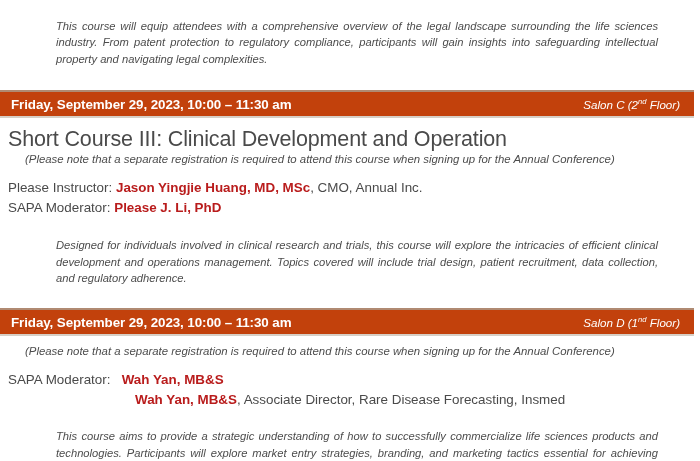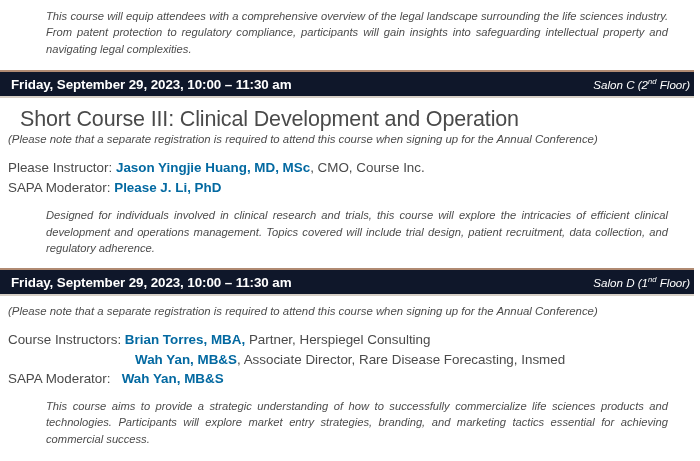--- a/index.html
+++ b/index.html
@@ -23,27 +23,27 @@
     box-sizing: border-box;
   }
 
   
   .desc {
     font-size: 11.2px;
     font-style: italic;
     line-height: 16.4px;
     text-align: justify;
     color: #4c4c4c;
-    margin: 0;
+    margin: 10px;
     padding: 0 32px 0 46px;
   }
 
   
   .session-bar {
-    background: #0f172a;
+    background: #c2410c;
     border-top: 2px solid #b08a72;
     border-bottom: 2px solid #d6cfc6;
     height: 28px;
     width: 694px;
     margin: 0 0 0 0;
     display: flex;
     align-items: center;
     box-sizing: border-box;
     position: relative;
   }
@@ -53,64 +53,64 @@
     font-size: 13.4px;
     padding-left: 11px;
     letter-spacing: -0.1px;
     white-space: nowrap;
   }
   .session-room {
     color: #ffffff;
     font-style: italic;
     font-size: 11.6px;
     position: absolute;
-    right: 4px;
+    right: 14px;
     white-space: nowrap;
   }
   .session-room sup {
     font-size: 7.6px;
     vertical-align: super;
     line-height: 0;
   }
 
   
   .course-title {
     font-size: 21.5px;
     color: #4a4a4a;
-    padding-left: 20px;
+    padding-left: 8px;
     margin: 0;
     font-weight: normal;
     line-height: 26px;
     letter-spacing: -0.15px;
     white-space: nowrap;
   }
 
   .course-note {
     font-size: 11.4px;
     font-style: italic;
     color: #4c4c4c;
-    padding-left: 8px;
+    padding-left: 25px;
     margin: 0;
     line-height: 15px;
     white-space: nowrap;
   }
 
   
   .people {
     padding-left: 8px;
     font-size: 13.4px;
     color: #4a4a4a;
     line-height: 19.5px;
   }
   .people .row {
     white-space: nowrap;
   }
   .people b {
     font-weight: bold;
-    color: #0369a1;
+    color: #b91c1c;
   }
   .people .cont-indent {
     display: inline-block;
     width: 127px;
   }
 
   .sp-1 { height: 13px; }
   .sp-2 { height: 8px; }
   .sp-3 { height: 11px; }
   .sp-4 { height: 10px; }
@@ -135,21 +135,21 @@
   <div class="sp-2"></div>
 
   <h2 class="course-title">Short Course III: Clinical Development and Operation</h2>
 
   <p class="course-note">(Please note that a separate registration is required to attend this course when signing up for the Annual Conference)</p>
 
   <div class="sp-3"></div>
 
   <div class="people">
     <div class="row"><span>Please Instructor:</span>
-      <b>Jason Yingjie Huang, MD, MSc</b><span>, CMO, Course Inc.</span></div>
+      <b>Jason Yingjie Huang, MD, MSc</b><span>, CMO, Annual Inc.</span></div>
     <div class="row"><span>SAPA Moderator:</span>
       <b>Please J. Li, PhD</b></div>
   </div>
 
   <div class="sp-4"></div>
 
   <p class="desc">Designed for individuals involved in clinical research and trials, this course will explore the intricacies of efficient clinical development and operations management. Topics covered will include trial design, patient recruitment, data collection, and regulatory adherence.</p>
 
   <div class="sp-6"></div>
 
@@ -159,24 +159,22 @@
   </div>
 
   <div class="sp-2"></div>
 
 
   <p class="course-note">(Please note that a separate registration is required to attend this course when signing up for the Annual Conference)</p>
 
   <div class="sp-3"></div>
 
   <div class="people">
-    <div class="row"><span>Course Instructors:</span>
-      <b>Brian Torres, MBA,</b><span> Partner, Herspiegel Consulting</span></div>
-    <div class="row"><span class="cont-indent"></span><b>Wah Yan, MB&amp;S</b><span>, Associate Director, Rare Disease Forecasting, Insmed</span></div>
     <div class="row"><span>SAPA Moderator:</span>&nbsp;&nbsp;
       <b>Wah Yan, MB&amp;S</b></div>
+    <div class="row"><span class="cont-indent"></span><b>Wah Yan, MB&amp;S</b><span>, Associate Director, Rare Disease Forecasting, Insmed</span></div>
   </div>
 
   <div class="sp-5"></div>
 
   <p class="desc">This course aims to provide a strategic understanding of how to successfully commercialize life sciences products and technologies. Participants will explore market entry strategies, branding, and marketing tactics essential for achieving commercial success.</p>
 
 </div>
 
 </body></html>

